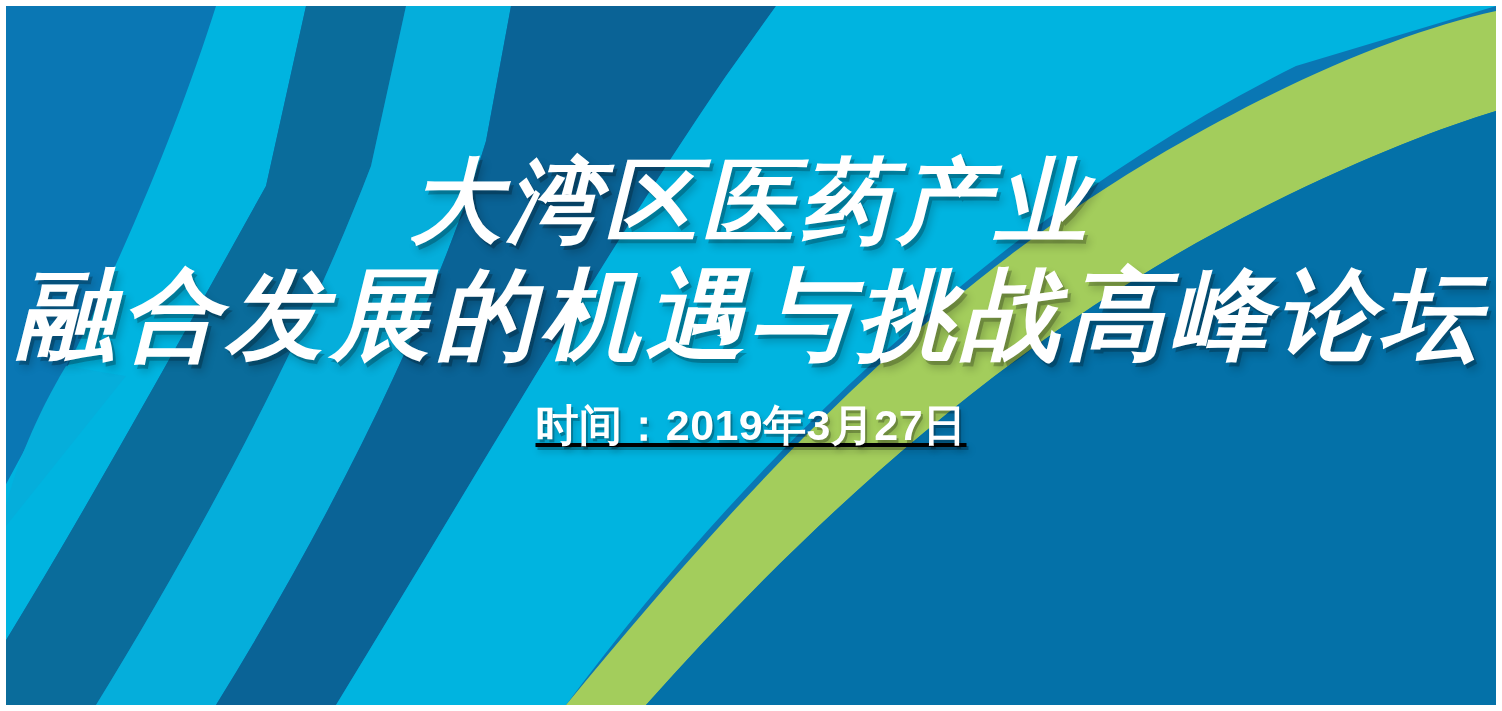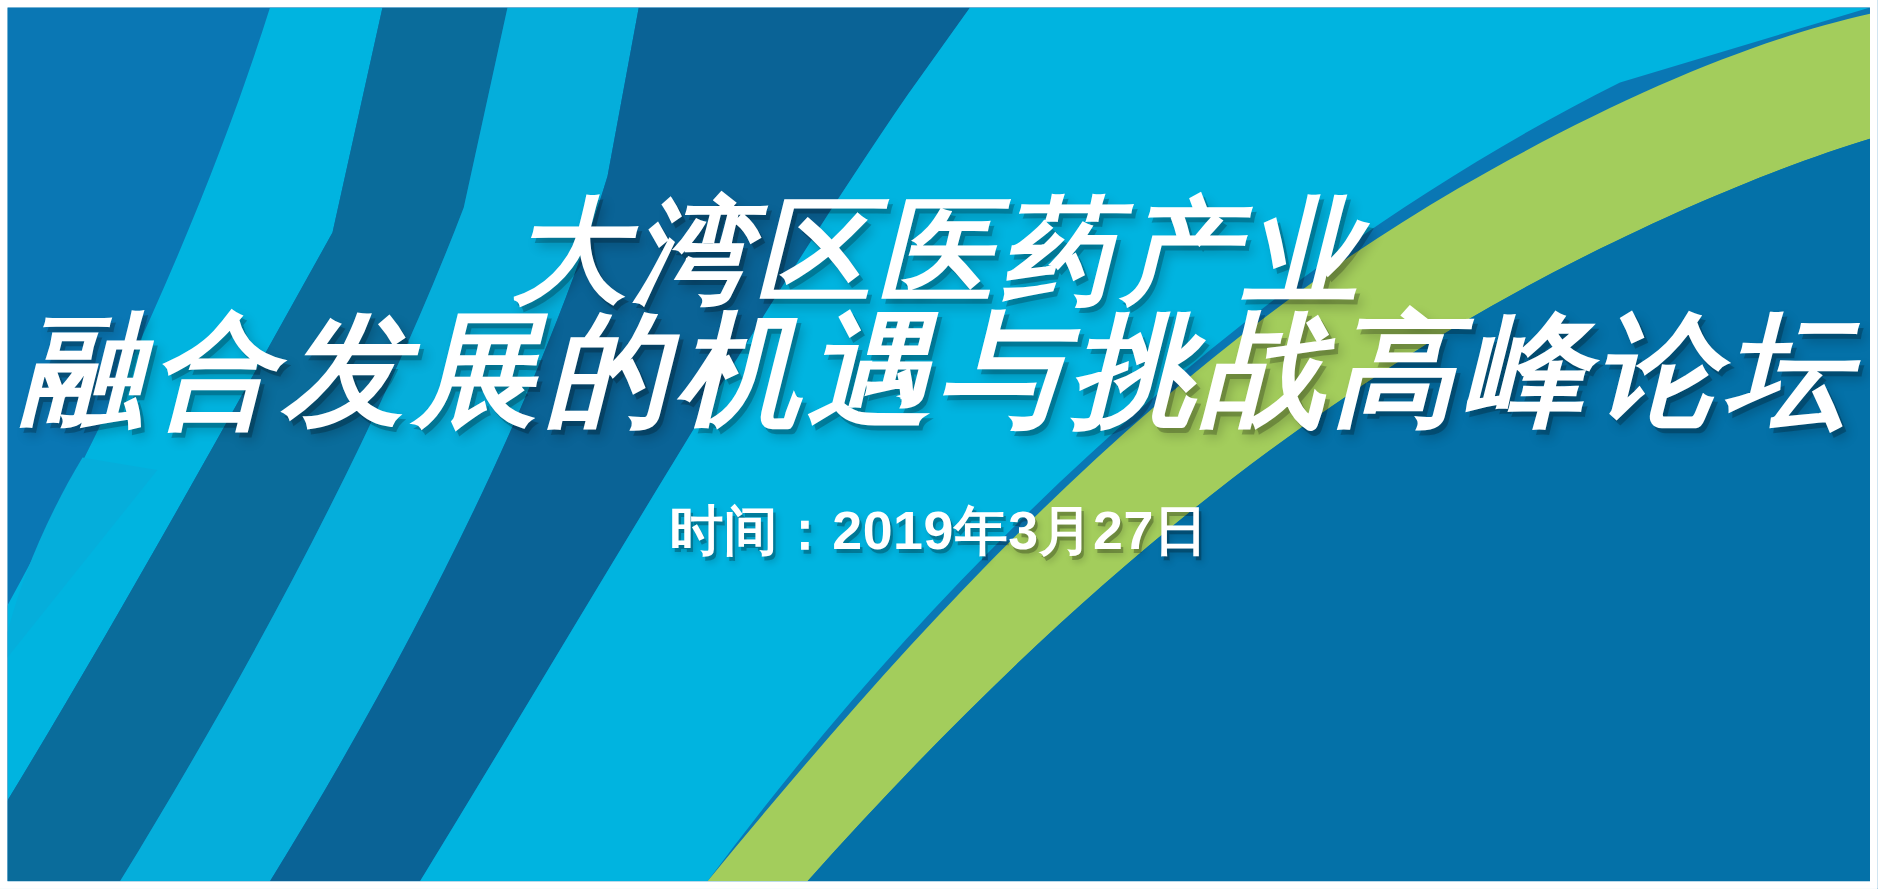--- a/index.html
+++ b/index.html
@@ -66,34 +66,35 @@
     letter-spacing: 0.06em;
     white-space: nowrap;
     line-height: 1.0;
     text-shadow:
       3px 4px 0 rgba(0,0,0,0.22),
       5px 7px 9px rgba(0,0,0,0.20);
   }
 
   .title-line-1 {
     font-size: 92px;
-    margin-bottom: 0;
+    margin-bottom: 18px;
   }
 
   .title-line-2 {
     font-size: 99px;
     font-style: italic;
   }
 
   .meta-block {
     position: absolute;
     left: 0;
     top: 392px;
     width: 100%;
     text-align: center;
+    text-decoration: underline;
   }
 
   .meta-line {
     color: #ffffff;
     font-family: "Liberation Sans", "DejaVu Sans", sans-serif;
     font-weight: bold;
     font-size: 43px;
     line-height: 1.28;
     letter-spacing: 0.01em;
     white-space: nowrap;

